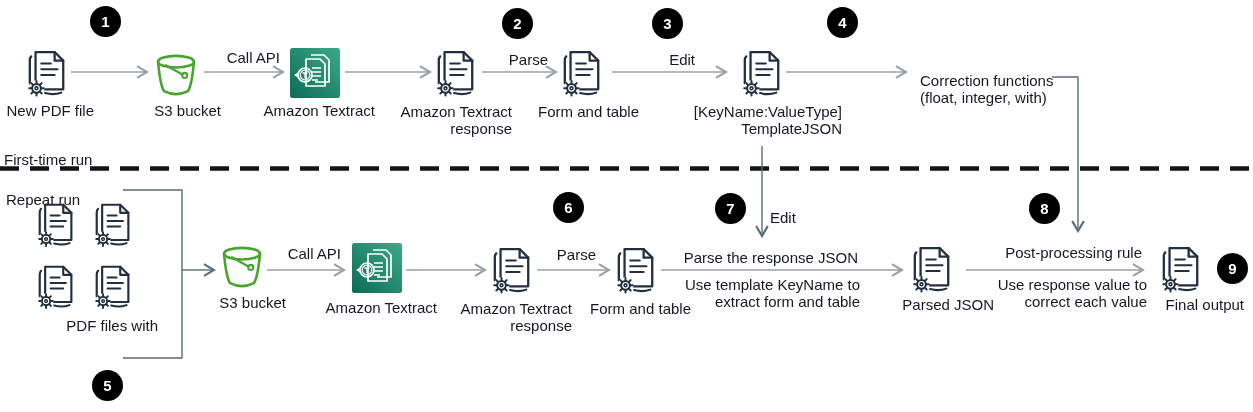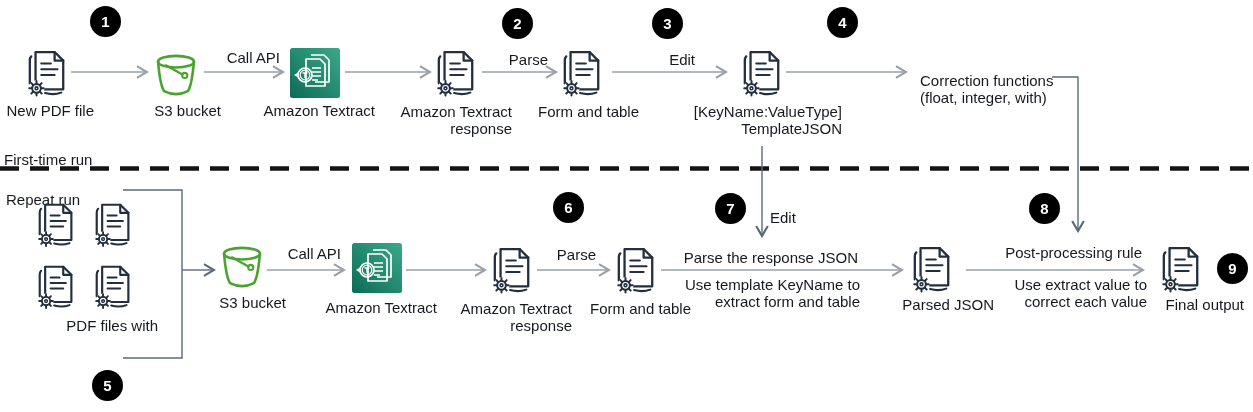--- a/index.html
+++ b/index.html
@@ -233,21 +233,21 @@
 
   <div class="icon" style="left:911px;top:245px">
     <svg width="42" height="50" viewBox="0 0 44 52">
         <use href="#doc-icon-sym"></use>
       </svg>
   </div>
   <div class="lbl" style="left:874px;top:297px;width:120px">Parsed JSON</div>
 
   <div class="lbl" style="left:982px;top:245px;width:160px">Post-processing rule</div>
   <div class="lbl" style="left:977px;top:277px;width:170px">
-    <div>Use extract value to</div>
+    <div>Use response value to</div>
     <div>correct each value</div>
   </div>
 
   <div class="icon" style="left:1160px;top:245px">
     <svg width="42" height="50" viewBox="0 0 44 52">
         <use href="#doc-icon-sym"></use>
       </svg>
   </div>
   <div class="lbl" style="left:1124px;top:297px;width:120px">Final output</div>
 

